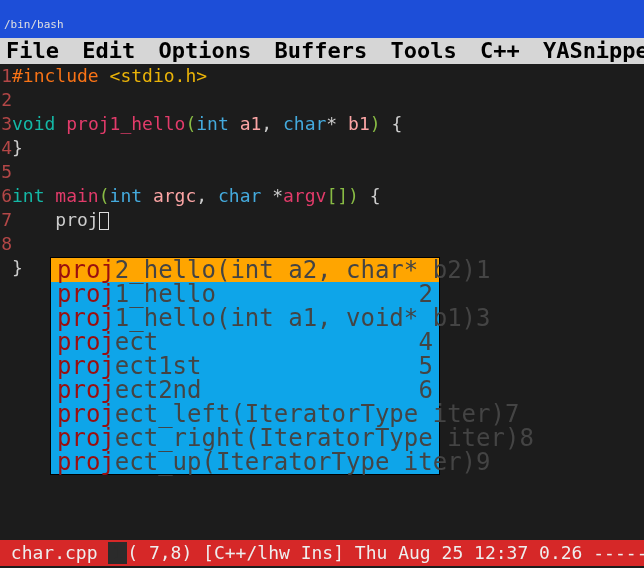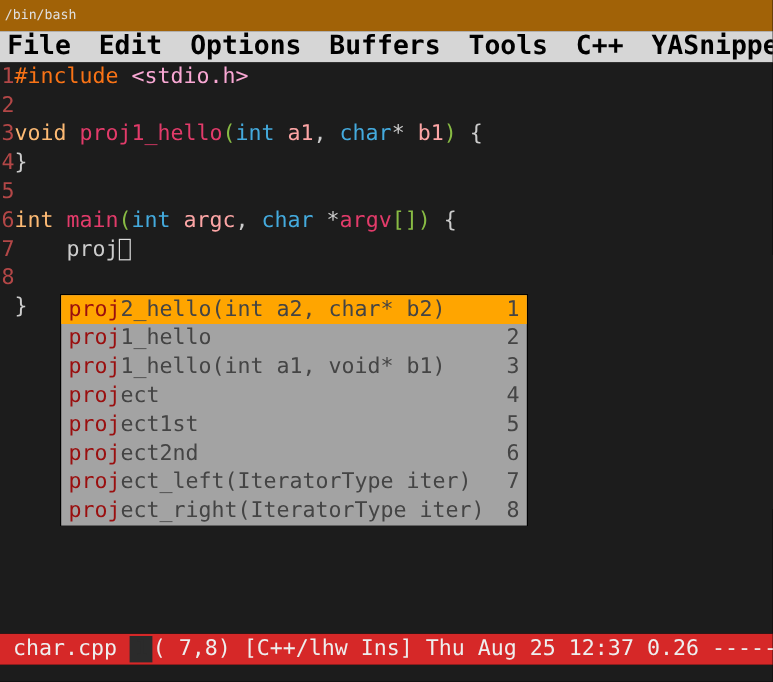--- a/index.html
+++ b/index.html
@@ -5,24 +5,24 @@
   * { margin: 0; padding: 0; box-sizing: border-box; }
   body {
     font-family: "DejaVu Sans Mono", "Liberation Mono", monospace;
     font-size: 16px;
     background: #000;
     width: 644px;
     height: 568px;
     overflow: hidden;
   }
   .titlebar {
-    background: #a16207;
+    background: #1d4ed8;
     color: #e0e0e0;
     font-size: 11px;
-    padding: 7px 4px;
+    padding: 19px 4px;
     height: 26px;
     line-height: 12px;
   }
   .menubar {
     background: #d6d6d6;
     color: #000;
     font-size: 22px;
     font-weight: bold;
     padding: 2px 6px;
     height: 26px;
@@ -42,42 +42,42 @@
     display: flex;
     white-space: pre;
   }
   .lineno {
     width: 12px;
     text-align: right;
     color: #b34747;
     flex-shrink: 0;
   }
   .code { position: relative; }
-  .kw   { color: #fdba74; }
+  .kw   { color: #14b8a6; }
   .inc  { color: #f97316; }
-  .str  { color: #f9a8d4; margin-top: 47px; }
+  .str  { color: #eab308; margin-top: 47px; }
   .type { color: #44aadd; }
   .func { color: #e23b6a; }
   .var  { color: #fca5a5; }
   .paren{ color: #88bb44; }
   .brace{ color: #ccc; }
   .text { color: #ccc; }
   .cursor-box {
     display: inline-block;
     width: 10px; height: 18px;
     border: 1px solid #ddd;
     vertical-align: middle;
   }
   .popup {
     position: absolute;
     left: 50px; top: 193px;
-    background: #a3a3a3;
+    background: #0ea5e9;
     color: #7a1010;
     border: 1px solid #000;
-    font-size: 18px;
+    font-size: 24px;
     line-height: 24px;
   }
   .popup-row {
     display: flex;
     width: 388px;
     padding: 0 6px;
   }
   .popup-row.selected { background: #ffa500; }
   .popup-main { flex: 1; white-space: pre; }
   .popup-num { color: #444; width: 18px; text-align: right; }
@@ -183,20 +183,24 @@
         <span class="popup-num">6</span>
       </div>
       <div class="popup-row">
         <span class="popup-main"><span class="match">proj</span><span class="rest">ect_left(IteratorType iter)</span></span>
         <span class="popup-num">7</span>
       </div>
       <div class="popup-row">
         <span class="popup-main"><span class="match">proj</span><span class="rest">ect_right(IteratorType iter)</span></span>
         <span class="popup-num">8</span>
       </div>
+      <div class="popup-row">
+        <span class="popup-main"><span class="match">proj</span><span class="rest">ect_up(IteratorType iter)</span></span>
+        <span class="popup-num">9</span>
+      </div>
     </div>
 </div>
 
 <div class="modeline"> <span>char.cpp</span> <span class="gap">1</span><span>( 7,8)</span> <span>[C++/lhw Ins]</span> <span>Thu Aug 25 12:37</span> <span>0.26</span> <span>------</span></div>
 
 <div class="minibuf">
   <span>void proj2_hello(int a2, char* b2)</span>
 </div>
 
 </body></html>

